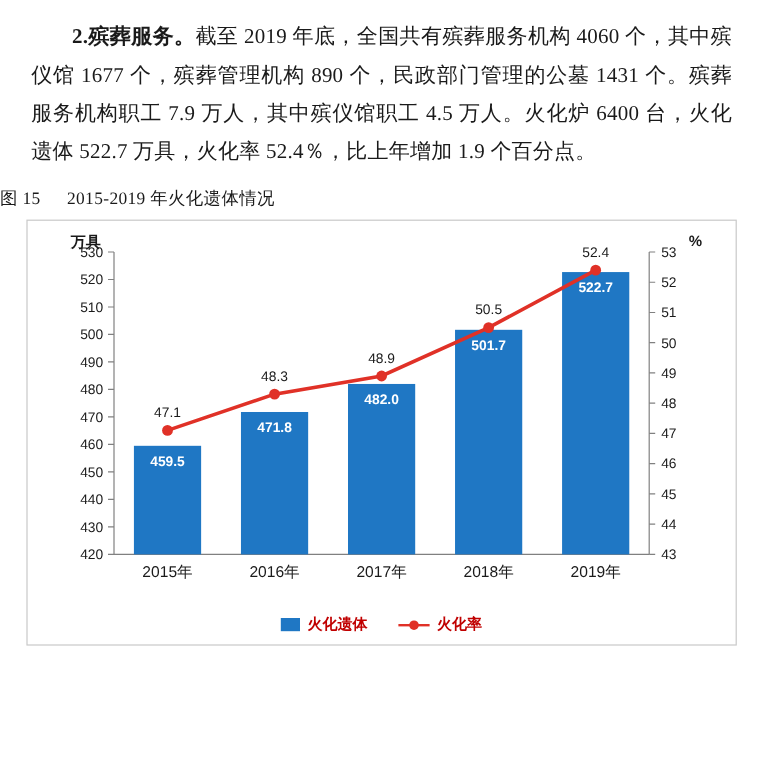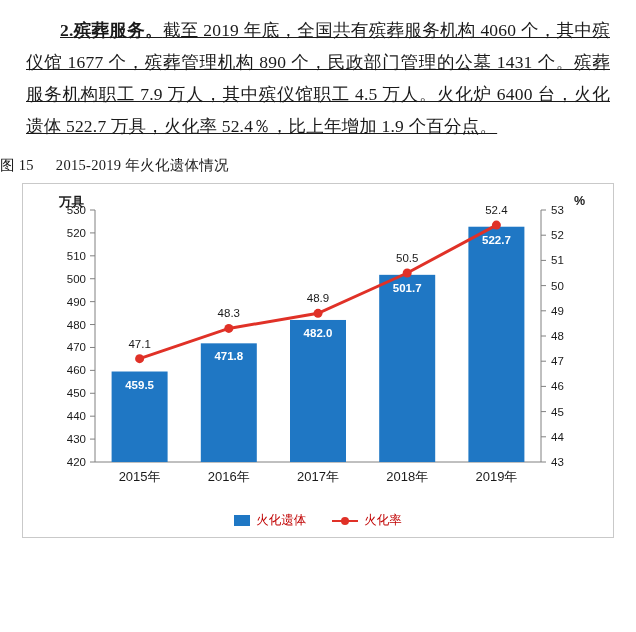--- a/index.html
+++ b/index.html
@@ -21,21 +21,20 @@
   }
   
   .para {
     margin: 0;
     padding: 14px 26px 0 26px;
     font-size: 17.5px;
     line-height: 32px;
     text-align: justify;
     text-justify: inter-ideograph;
     letter-spacing: 0.2px;
-    text-decoration: underline;
   }
   .para .indent { display: inline-block; width: 34px; }
   .para .bold { font-weight: bold; }
 
   
   .fig-caption {
     margin: 14px 0 8px 0;
     font-size: 14.5px;
     letter-spacing: 0.3px;
   }
@@ -104,21 +103,21 @@
     background: #e03127;
   }
   .legend-swatch-line::after {
     content: "";
     position: absolute;
     left: 9px; top: 2px;
     width: 8px; height: 8px;
     border-radius: 50%;
     background: #e03127;
   }
-  .legend-label { color: #c00000; font-weight: normal; }
+  .legend-label { color: #c00000; font-weight: bold; }
 </style>
 </head>
 <body>
 
 <div class="page">
 
   <p class="para">
     <span class="indent"></span><span class="bold">2.</span><span class="bold">殡葬服务。</span><span>截至 2019 年底，全国共有殡葬服务机构 4060 个，其中殡仪馆 1677 个，殡葬管理机构 890 个，民政部门管理的公墓 1431 个。殡葬服务机构职工 7.9 万人，其中殡仪馆职工 4.5 万人。火化炉 6400 台，火化遗体 522.7 万具，火化率 52.4％，比上年增加 1.9 个百分点。</span>
   </p>
 

